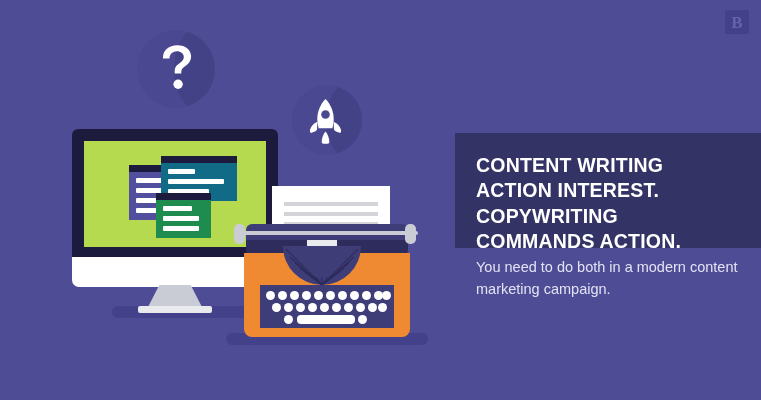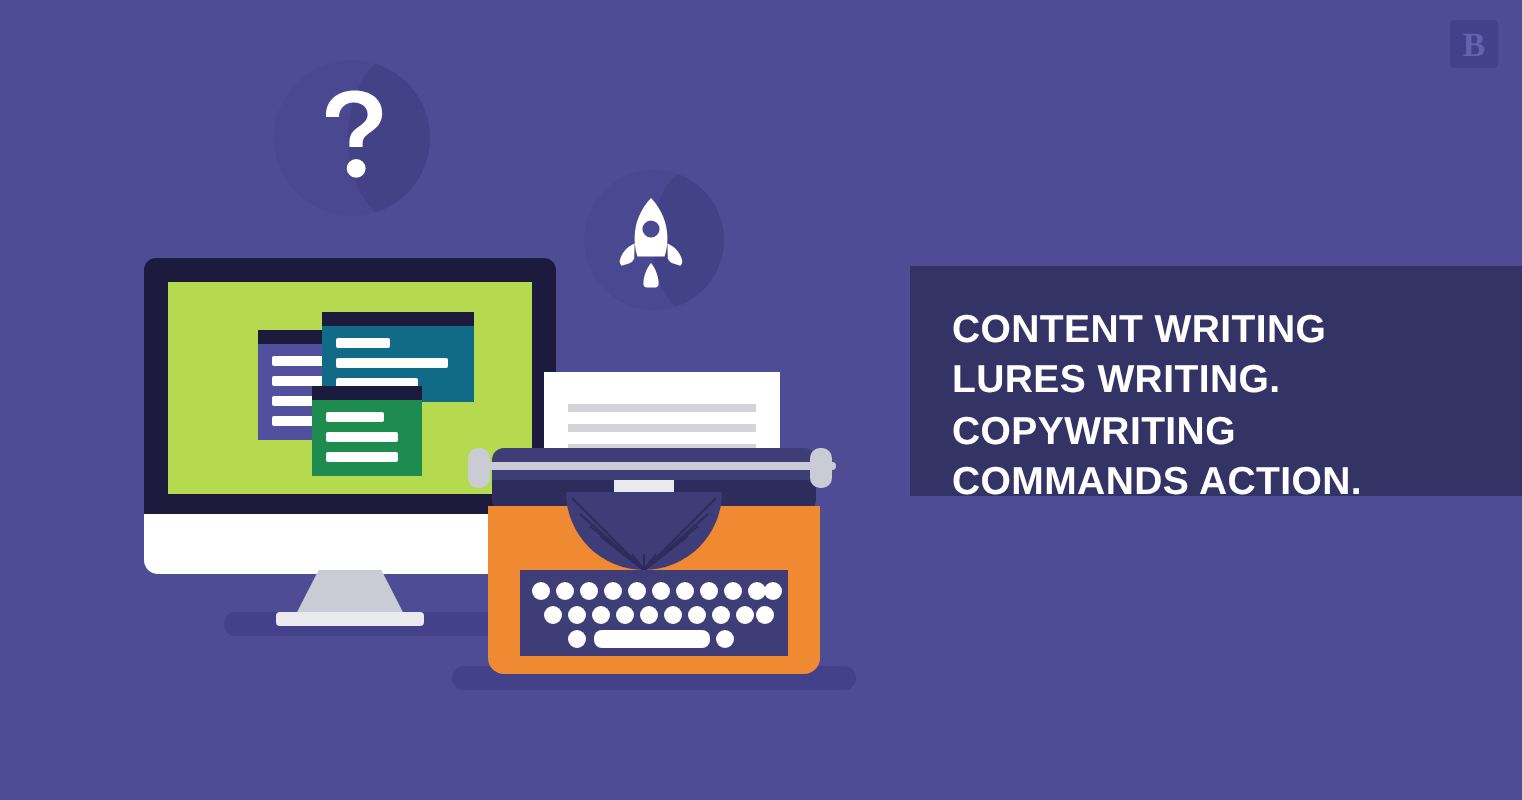--- a/index.html
+++ b/index.html
@@ -424,16 +424,17 @@
     <div class="tw-key" style="left:96px; top:18px"></div>
     <div class="tw-key" style="left:108px;top:18px"></div>
     <div class="tw-key" style="left:118px;top:18px"></div>
 
     <div class="tw-key" style="left:24px; top:30px"></div>
     <div class="tw-space" style="left:37px; top:30px; width:58px"></div>
     <div class="tw-key" style="left:98px; top:30px"></div>
   </div>
 
   <div class="headline-panel">
-    <h1 class="headline">CONTENT WRITING LURES WRITING. COPYWRITING COMMANDS ACTION.</h1>
-  </div>
+    <h1 class="headline">CONTENT WRITING ACTION INTEREST. COPYWRITING COMMANDS ACTION.</h1>
+  </div>
+  <p class="subcopy">You need to do both in a modern content marketing campaign.</p>
 
 </div>
 
 </body></html>

